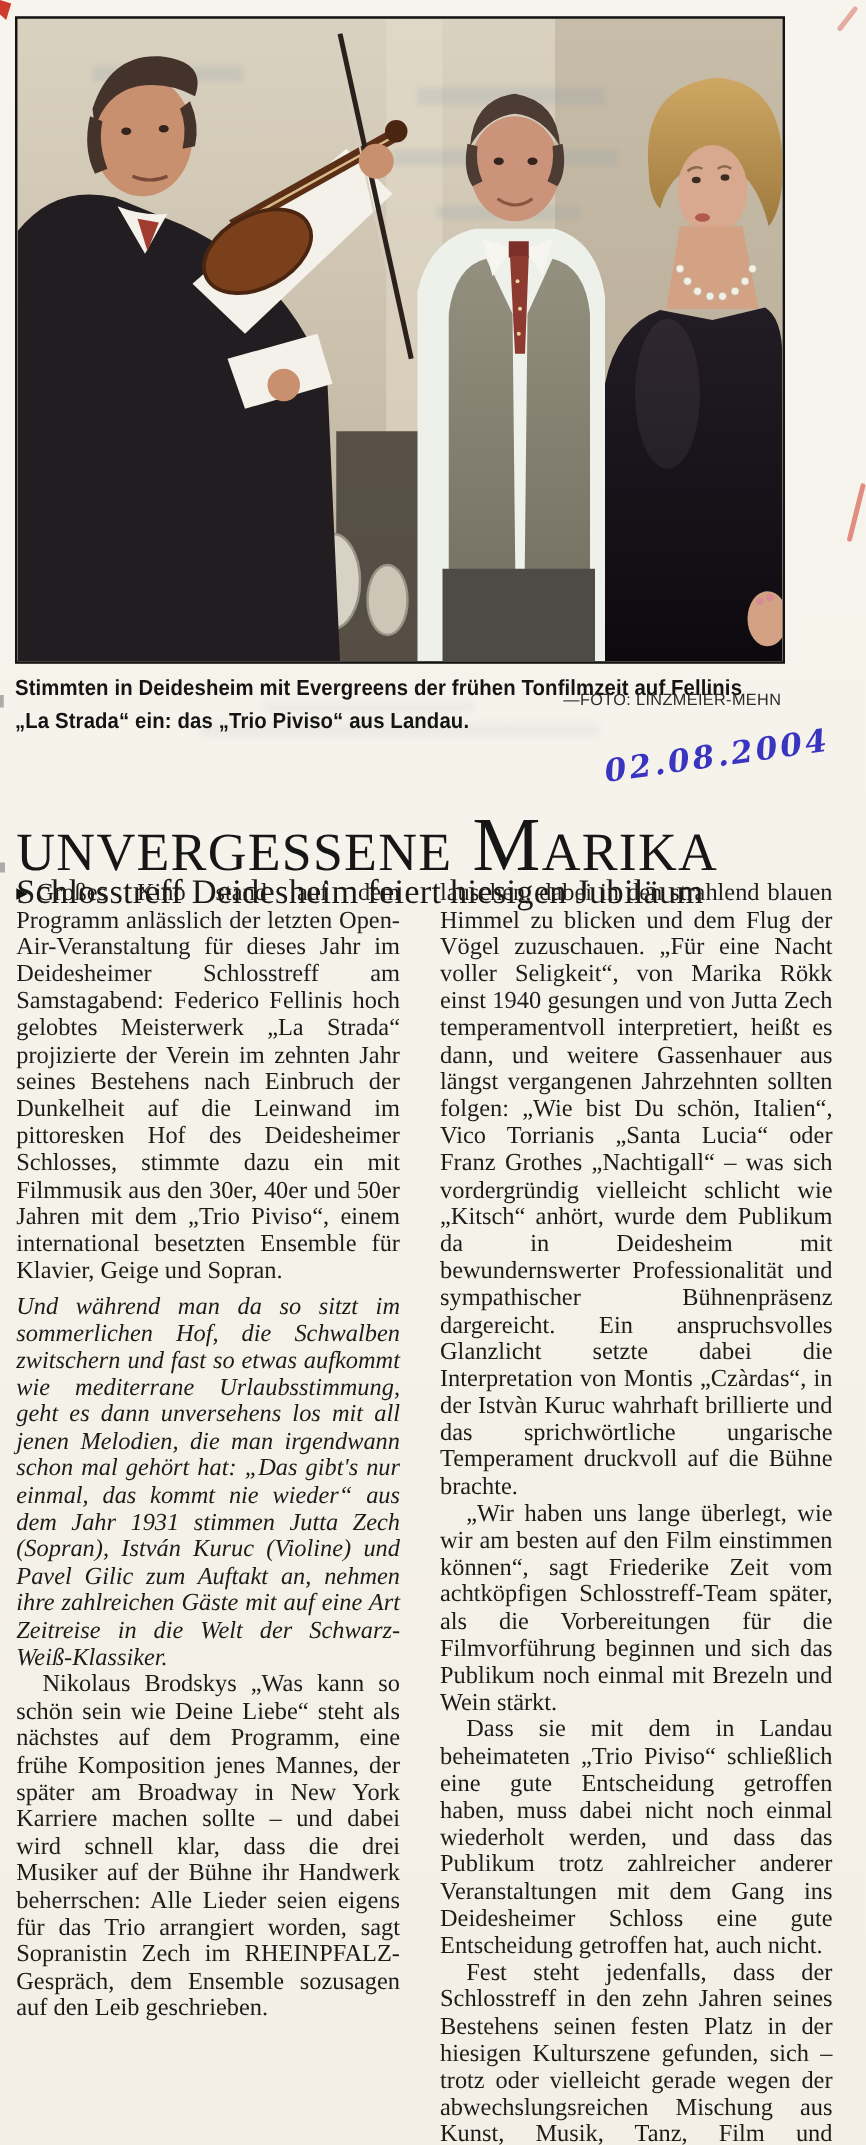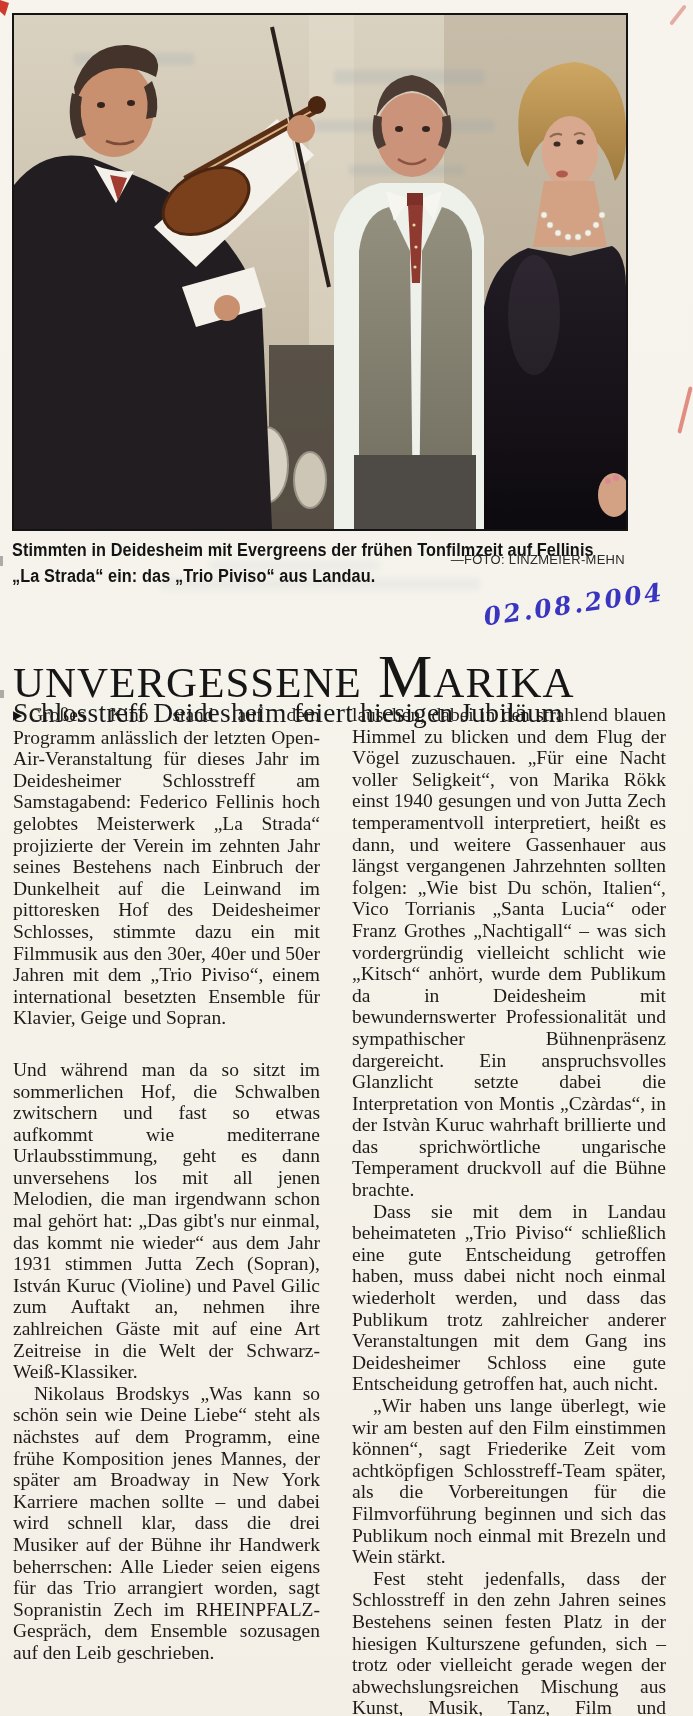--- a/index.html
+++ b/index.html
@@ -26,21 +26,21 @@
     font-family:"DejaVu Serif",serif;font-style:italic;font-weight:bold;
     font-size:25px;letter-spacing:2.5px;transform:rotate(-8deg);white-space:nowrap;}
   .subheadline{position:absolute;left:13px;top:697px;margin:0;font-weight:normal;
     font-size:27.5px;color:#1a1a1a;letter-spacing:0.2px;white-space:nowrap;}
   .col{position:absolute;top:704px;font-size:19.5px;line-height:21.6px;
     text-align:justify;color:var(--body_ink);hyphens:auto;-webkit-hyphens:auto;
     overflow-wrap:break-word;}
   .col-left{left:13px;width:307px;}
   .col-right{left:352px;width:314px;}
   .col p{margin:0;}
-  .col p.gap-top{margin-top:30px;}
+  .col p.gap-top{margin-top:7px;font-style:italic;}
   .col p.indent{text-indent:21px;}
   .marker{display:inline-block;font-family:"DejaVu Sans",sans-serif;font-size:12px;
     vertical-align:2px;margin-right:7px;color:#111;}
   .ghost-strip{position:absolute;background:#b9c0c6;opacity:.16;filter:blur(3px);}
   .gs1{left:160px;top:578px;width:320px;height:12px;}
   .gs2{left:210px;top:561px;width:170px;height:9px;}
   .mark{position:absolute;}
   .mark-tl{left:0;top:0;width:9px;height:16px;background:var(--pen_mark);
     clip-path:polygon(0 0,100% 18%,55% 100%,0 72%);}
   .mark-tr{left:676px;top:3px;width:4px;height:24px;transform:rotate(38deg);
@@ -194,18 +194,18 @@
 
   <div class="col col-left" lang="de">
     <p><span class="marker">▶</span><span>Großes Kino stand auf dem Programm anlässlich der letzten Open-Air-Veranstaltung für dieses Jahr im Deidesheimer Schlosstreff am Samstagabend: Federico Fellinis hoch gelobtes Meisterwerk „La Strada“ projizierte der Verein im zehnten Jahr seines Bestehens nach Einbruch der Dunkelheit auf die Leinwand im pittoresken Hof des Deidesheimer Schlosses, stimmte dazu ein mit Filmmusik aus den 30er, 40er und 50er Jahren mit dem „Trio Piviso“, einem international besetzten Ensemble für Klavier, Geige und Sopran.</span></p>
     <p class="gap-top">Und während man da so sitzt im sommerlichen Hof, die Schwalben zwitschern und fast so etwas aufkommt wie mediterrane Urlaubsstimmung, geht es dann unversehens los mit all jenen Melodien, die man irgendwann schon mal gehört hat: „Das gibt's nur einmal, das kommt nie wieder“ aus dem Jahr 1931 stimmen Jutta Zech (Sopran), István Kuruc (Violine) und Pavel Gilic zum Auftakt an, nehmen ihre zahlreichen Gäste mit auf eine Art Zeitreise in die Welt der Schwarz-Weiß-Klassiker.</p>
     <p class="indent">Nikolaus Brodskys „Was kann so schön sein wie Deine Liebe“ steht als nächstes auf dem Programm, eine frühe Komposition jenes Mannes, der später am Broadway in New York Karriere machen sollte – und dabei wird schnell klar, dass die drei Musiker auf der Bühne ihr Handwerk beherrschen: Alle Lieder seien eigens für das Trio arrangiert worden, sagt Sopranistin Zech im RHEINPFALZ-Gespräch, dem Ensemble sozusagen auf den Leib geschrieben.</p>
 
   </div>
 
   <div class="col col-right" lang="de">
     <p>lauschen, dabei in den strahlend blauen Himmel zu blicken und dem Flug der Vögel zuzuschauen. „Für eine Nacht voller Seligkeit“, von Marika Rökk einst 1940 gesungen und von Jutta Zech temperamentvoll interpretiert, heißt es dann, und weitere Gassenhauer aus längst vergangenen Jahrzehnten sollten folgen: „Wie bist Du schön, Italien“, Vico Torrianis „Santa Lucia“ oder Franz Grothes „Nachtigall“ – was sich vordergründig vielleicht schlicht wie „Kitsch“ anhört, wurde dem Publikum da in Deidesheim mit bewundernswerter Professionalität und sympathischer Bühnenpräsenz dargereicht. Ein anspruchsvolles Glanzlicht setzte dabei die Interpretation von Montis „Czàrdas“, in der Istvàn Kuruc wahrhaft brillierte und das sprichwörtliche ungarische Temperament druckvoll auf die Bühne brachte.</p>
+    <p class="indent">„Wir haben uns lange überlegt, wie wir am besten auf den Film einstimmen können“, sagt Friederike Zeit vom achtköpfigen Schlosstreff-Team später, als die Vorbereitungen für die Filmvorführung beginnen und sich das Publikum noch einmal mit Brezeln und Wein stärkt.</p>
     <p class="indent">Dass sie mit dem in Landau beheimateten „Trio Piviso“ schließlich eine gute Entscheidung getroffen haben, muss dabei nicht noch einmal wiederholt werden, und dass das Publikum trotz zahlreicher anderer Veranstaltungen mit dem Gang ins Deidesheimer Schloss eine gute Entscheidung getroffen hat, auch nicht.</p>
-    <p class="indent">„Wir haben uns lange überlegt, wie wir am besten auf den Film einstimmen können“, sagt Friederike Zeit vom achtköpfigen Schlosstreff-Team später, als die Vorbereitungen für die Filmvorführung beginnen und sich das Publikum noch einmal mit Brezeln und Wein stärkt.</p>
     <p class="indent">Fest steht jedenfalls, dass der Schlosstreff in den zehn Jahren seines Bestehens seinen festen Platz in der hiesigen Kulturszene gefunden, sich – trotz oder vielleicht gerade wegen der abwechslungsreichen Mischung aus Kunst, Musik, Tanz, Film und Ausstellungen aller Couleur – ein großes Stammpublikum erarbeitet hat. Und das, obwohl die kulturelle Konkur-</p>
   </div>
 
 </div>
 
 </body></html>

